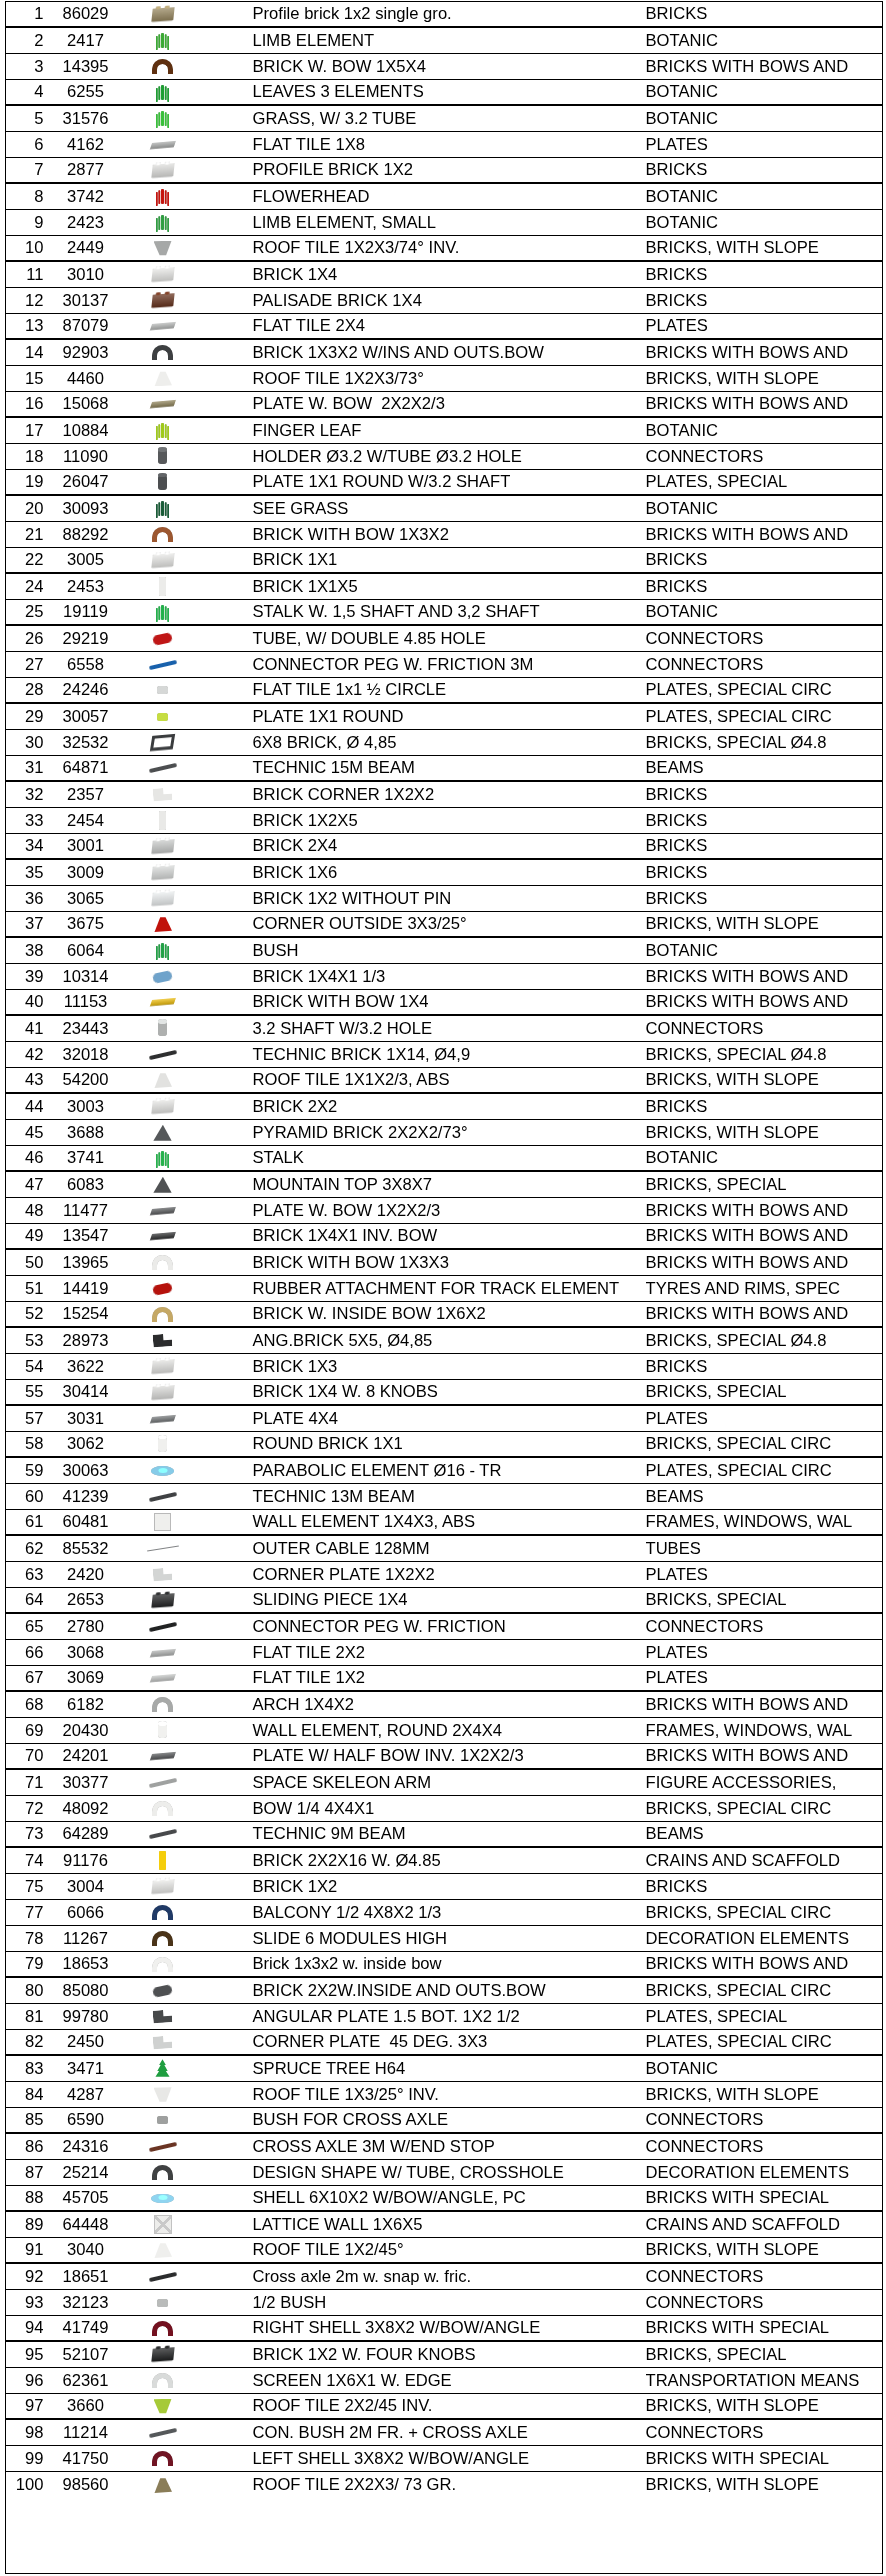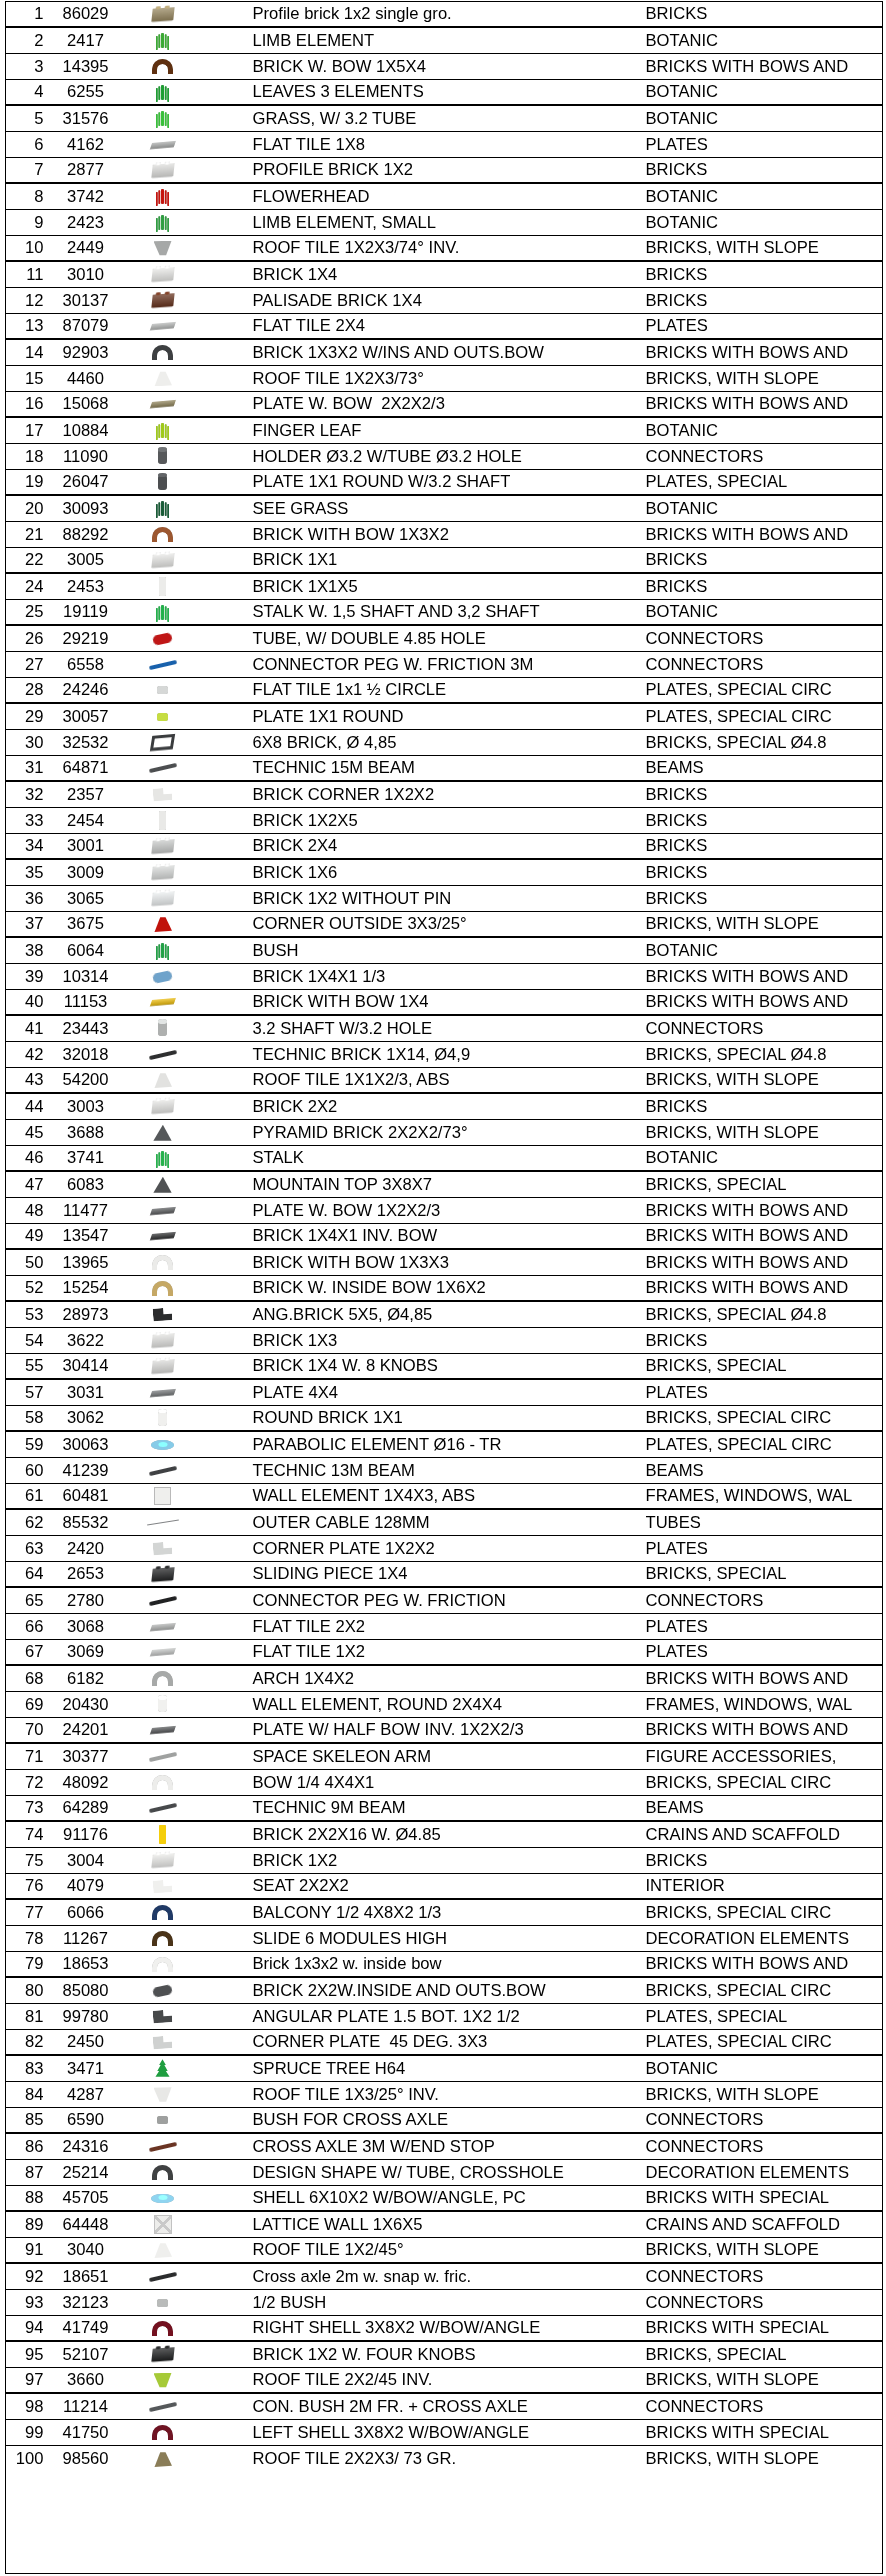--- a/index.html
+++ b/index.html
@@ -539,20 +539,29 @@
   <div class="row">
     <span class="cell c-idx">50</span>
     <span class="cell c-part">13965</span>
     <span class="cell c-img">
       <span class="piece p-arch" style="--c: #ebebe9;"></span>
     </span>
     <span class="cell c-desc">BRICK WITH BOW 1X3X3</span>
     <span class="cell c-cat">BRICKS WITH BOWS AND</span>
   </div>
 
+  <div class="row">
+    <span class="cell c-idx">51</span>
+    <span class="cell c-part">14419</span>
+    <span class="cell c-img">
+      <span class="piece p-tube" style="--c: #b6120c;"></span>
+    </span>
+    <span class="cell c-desc">RUBBER ATTACHMENT FOR TRACK ELEMENT</span>
+    <span class="cell c-cat">TYRES AND RIMS, SPEC</span>
+  </div>
 
   <div class="row thick">
     <span class="cell c-idx">52</span>
     <span class="cell c-part">15254</span>
     <span class="cell c-img">
       <span class="piece p-arch" style="--c: #c5a865;"></span>
     </span>
     <span class="cell c-desc">BRICK W. INSIDE BOW 1X6X2</span>
     <span class="cell c-cat">BRICKS WITH BOWS AND</span>
   </div>
@@ -771,29 +780,20 @@
   <div class="row">
     <span class="cell c-idx">75</span>
     <span class="cell c-part">3004</span>
     <span class="cell c-img">
       <span class="piece p-brick" style="--c: #ebebe9;"></span>
     </span>
     <span class="cell c-desc">BRICK 1X2</span>
     <span class="cell c-cat">BRICKS</span>
   </div>
 
-  <div class="row thick">
-    <span class="cell c-idx">76</span>
-    <span class="cell c-part">4079</span>
-    <span class="cell c-img">
-      <span class="piece p-corner" style="--c: #f0f0ee;"></span>
-    </span>
-    <span class="cell c-desc">SEAT 2X2X2</span>
-    <span class="cell c-cat">INTERIOR</span>
-  </div>
 
   <div class="row">
     <span class="cell c-idx">77</span>
     <span class="cell c-part">6066</span>
     <span class="cell c-img">
       <span class="piece p-arch" style="--c: #203a66;"></span>
     </span>
     <span class="cell c-desc">BALCONY 1/2 4X8X2 1/3</span>
     <span class="cell c-cat">BRICKS, SPECIAL CIRC</span>
   </div>
@@ -962,20 +962,29 @@
   <div class="row">
     <span class="cell c-idx">95</span>
     <span class="cell c-part">52107</span>
     <span class="cell c-img">
       <span class="piece p-brick" style="--c: #1f2021;"></span>
     </span>
     <span class="cell c-desc">BRICK 1X2 W. FOUR KNOBS</span>
     <span class="cell c-cat">BRICKS, SPECIAL</span>
   </div>
 
+  <div class="row">
+    <span class="cell c-idx">96</span>
+    <span class="cell c-part">62361</span>
+    <span class="cell c-img">
+      <span class="piece p-arch" style="--c: #d9dbda;"></span>
+    </span>
+    <span class="cell c-desc">SCREEN 1X6X1 W. EDGE</span>
+    <span class="cell c-cat">TRANSPORTATION MEANS</span>
+  </div>
 
   <div class="row thick">
     <span class="cell c-idx">97</span>
     <span class="cell c-part">3660</span>
     <span class="cell c-img">
       <span class="piece p-slope-inv" style="--c: #a6ca38;"></span>
     </span>
     <span class="cell c-desc">ROOF TILE 2X2/45 INV.</span>
     <span class="cell c-cat">BRICKS, WITH SLOPE</span>
   </div>

